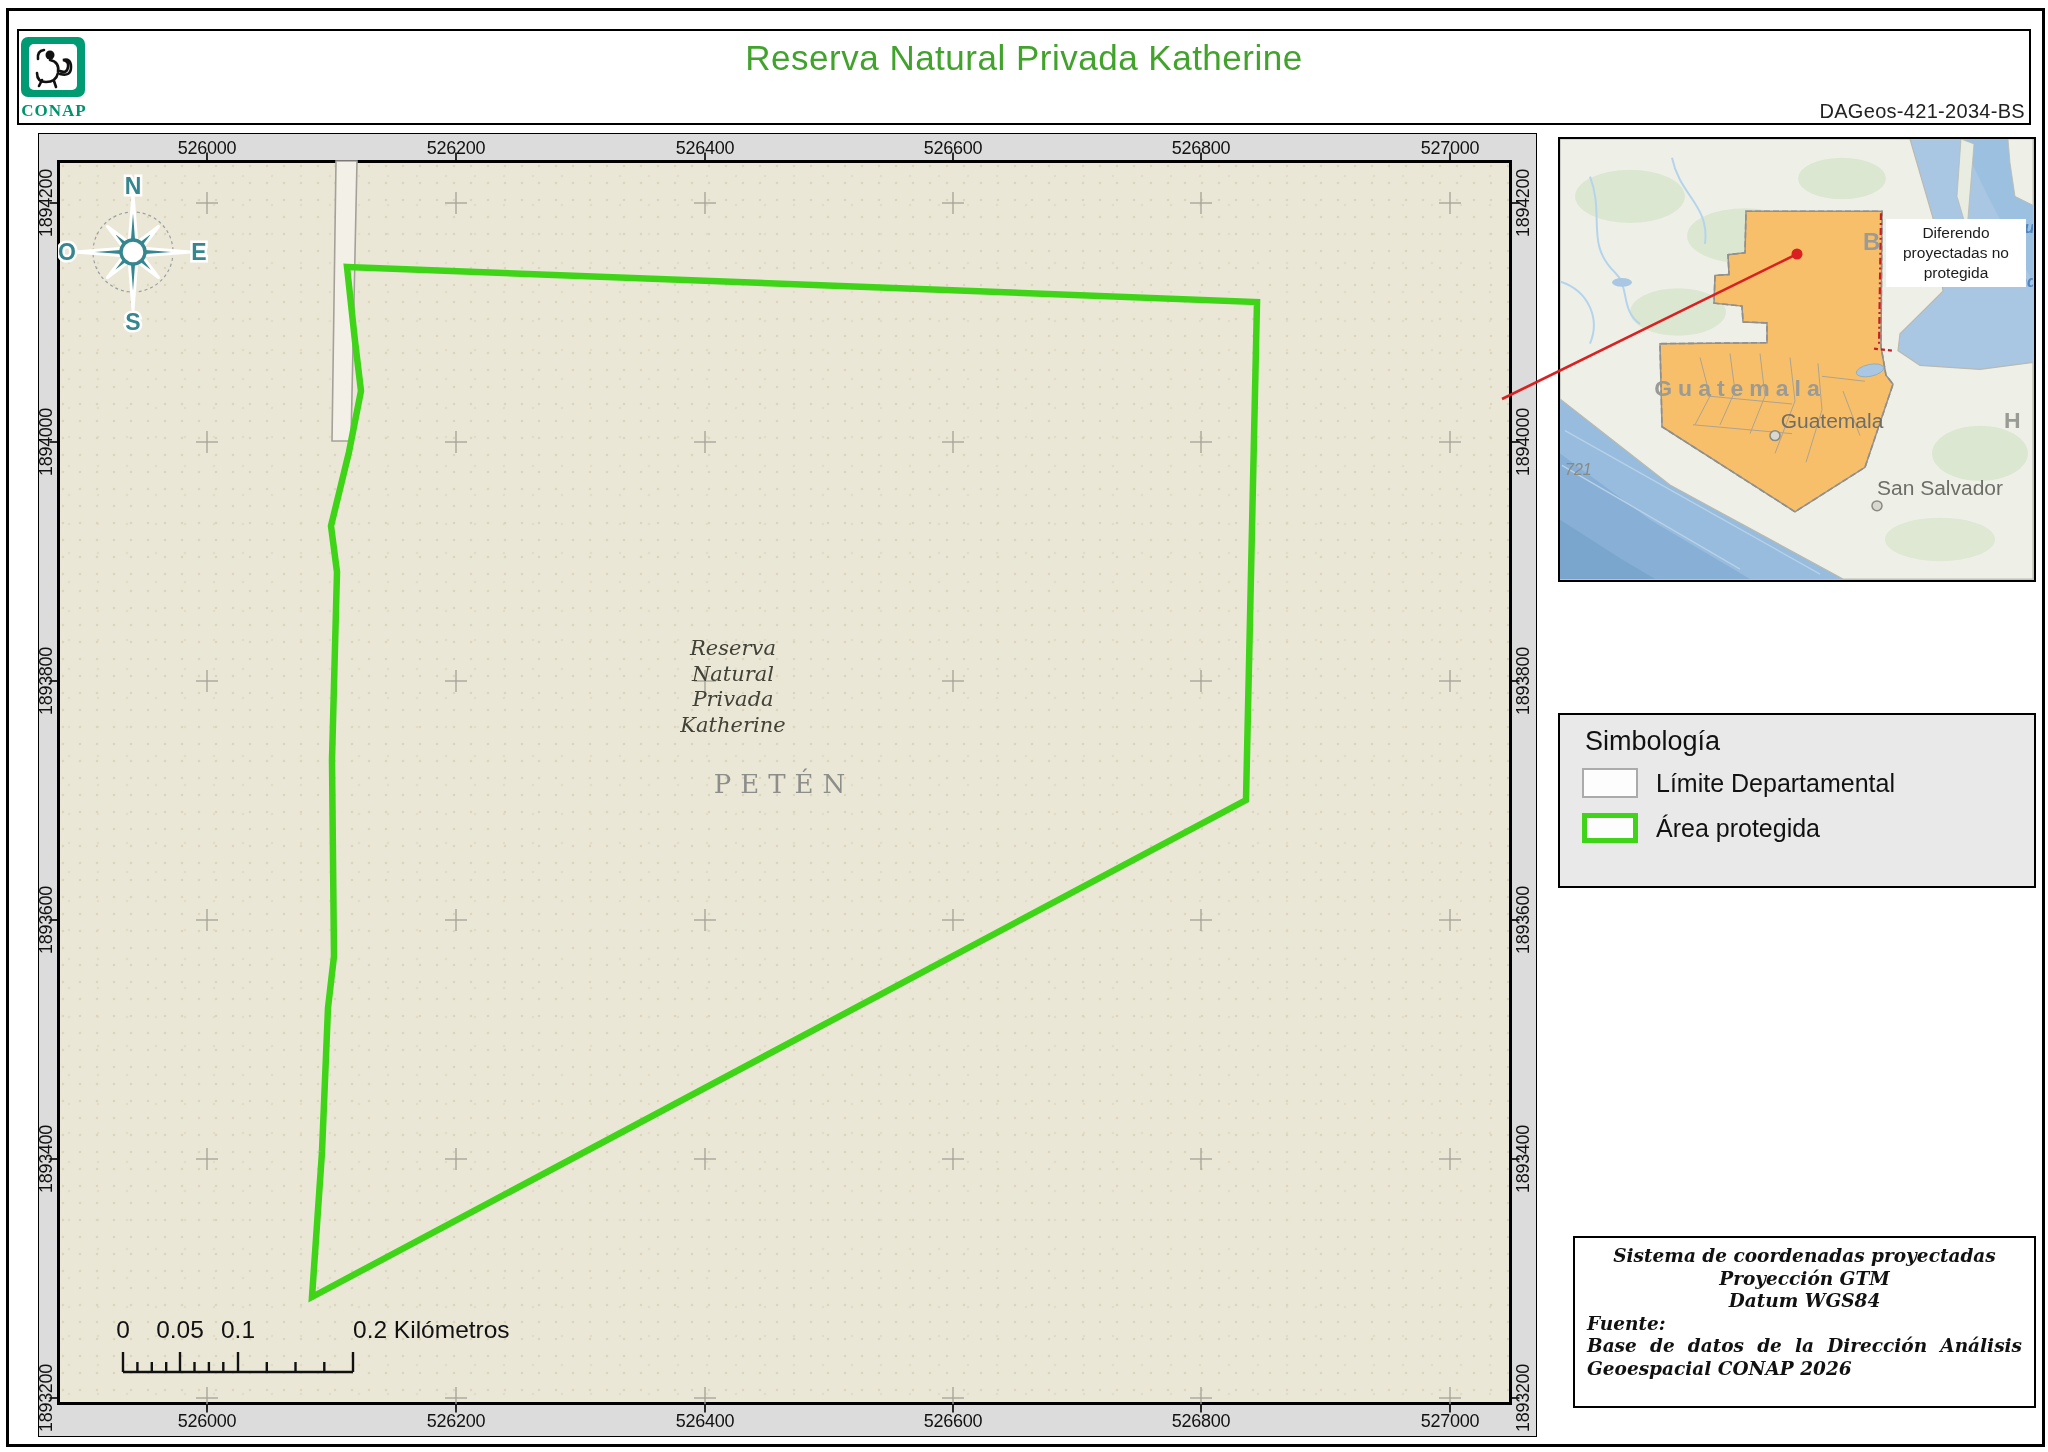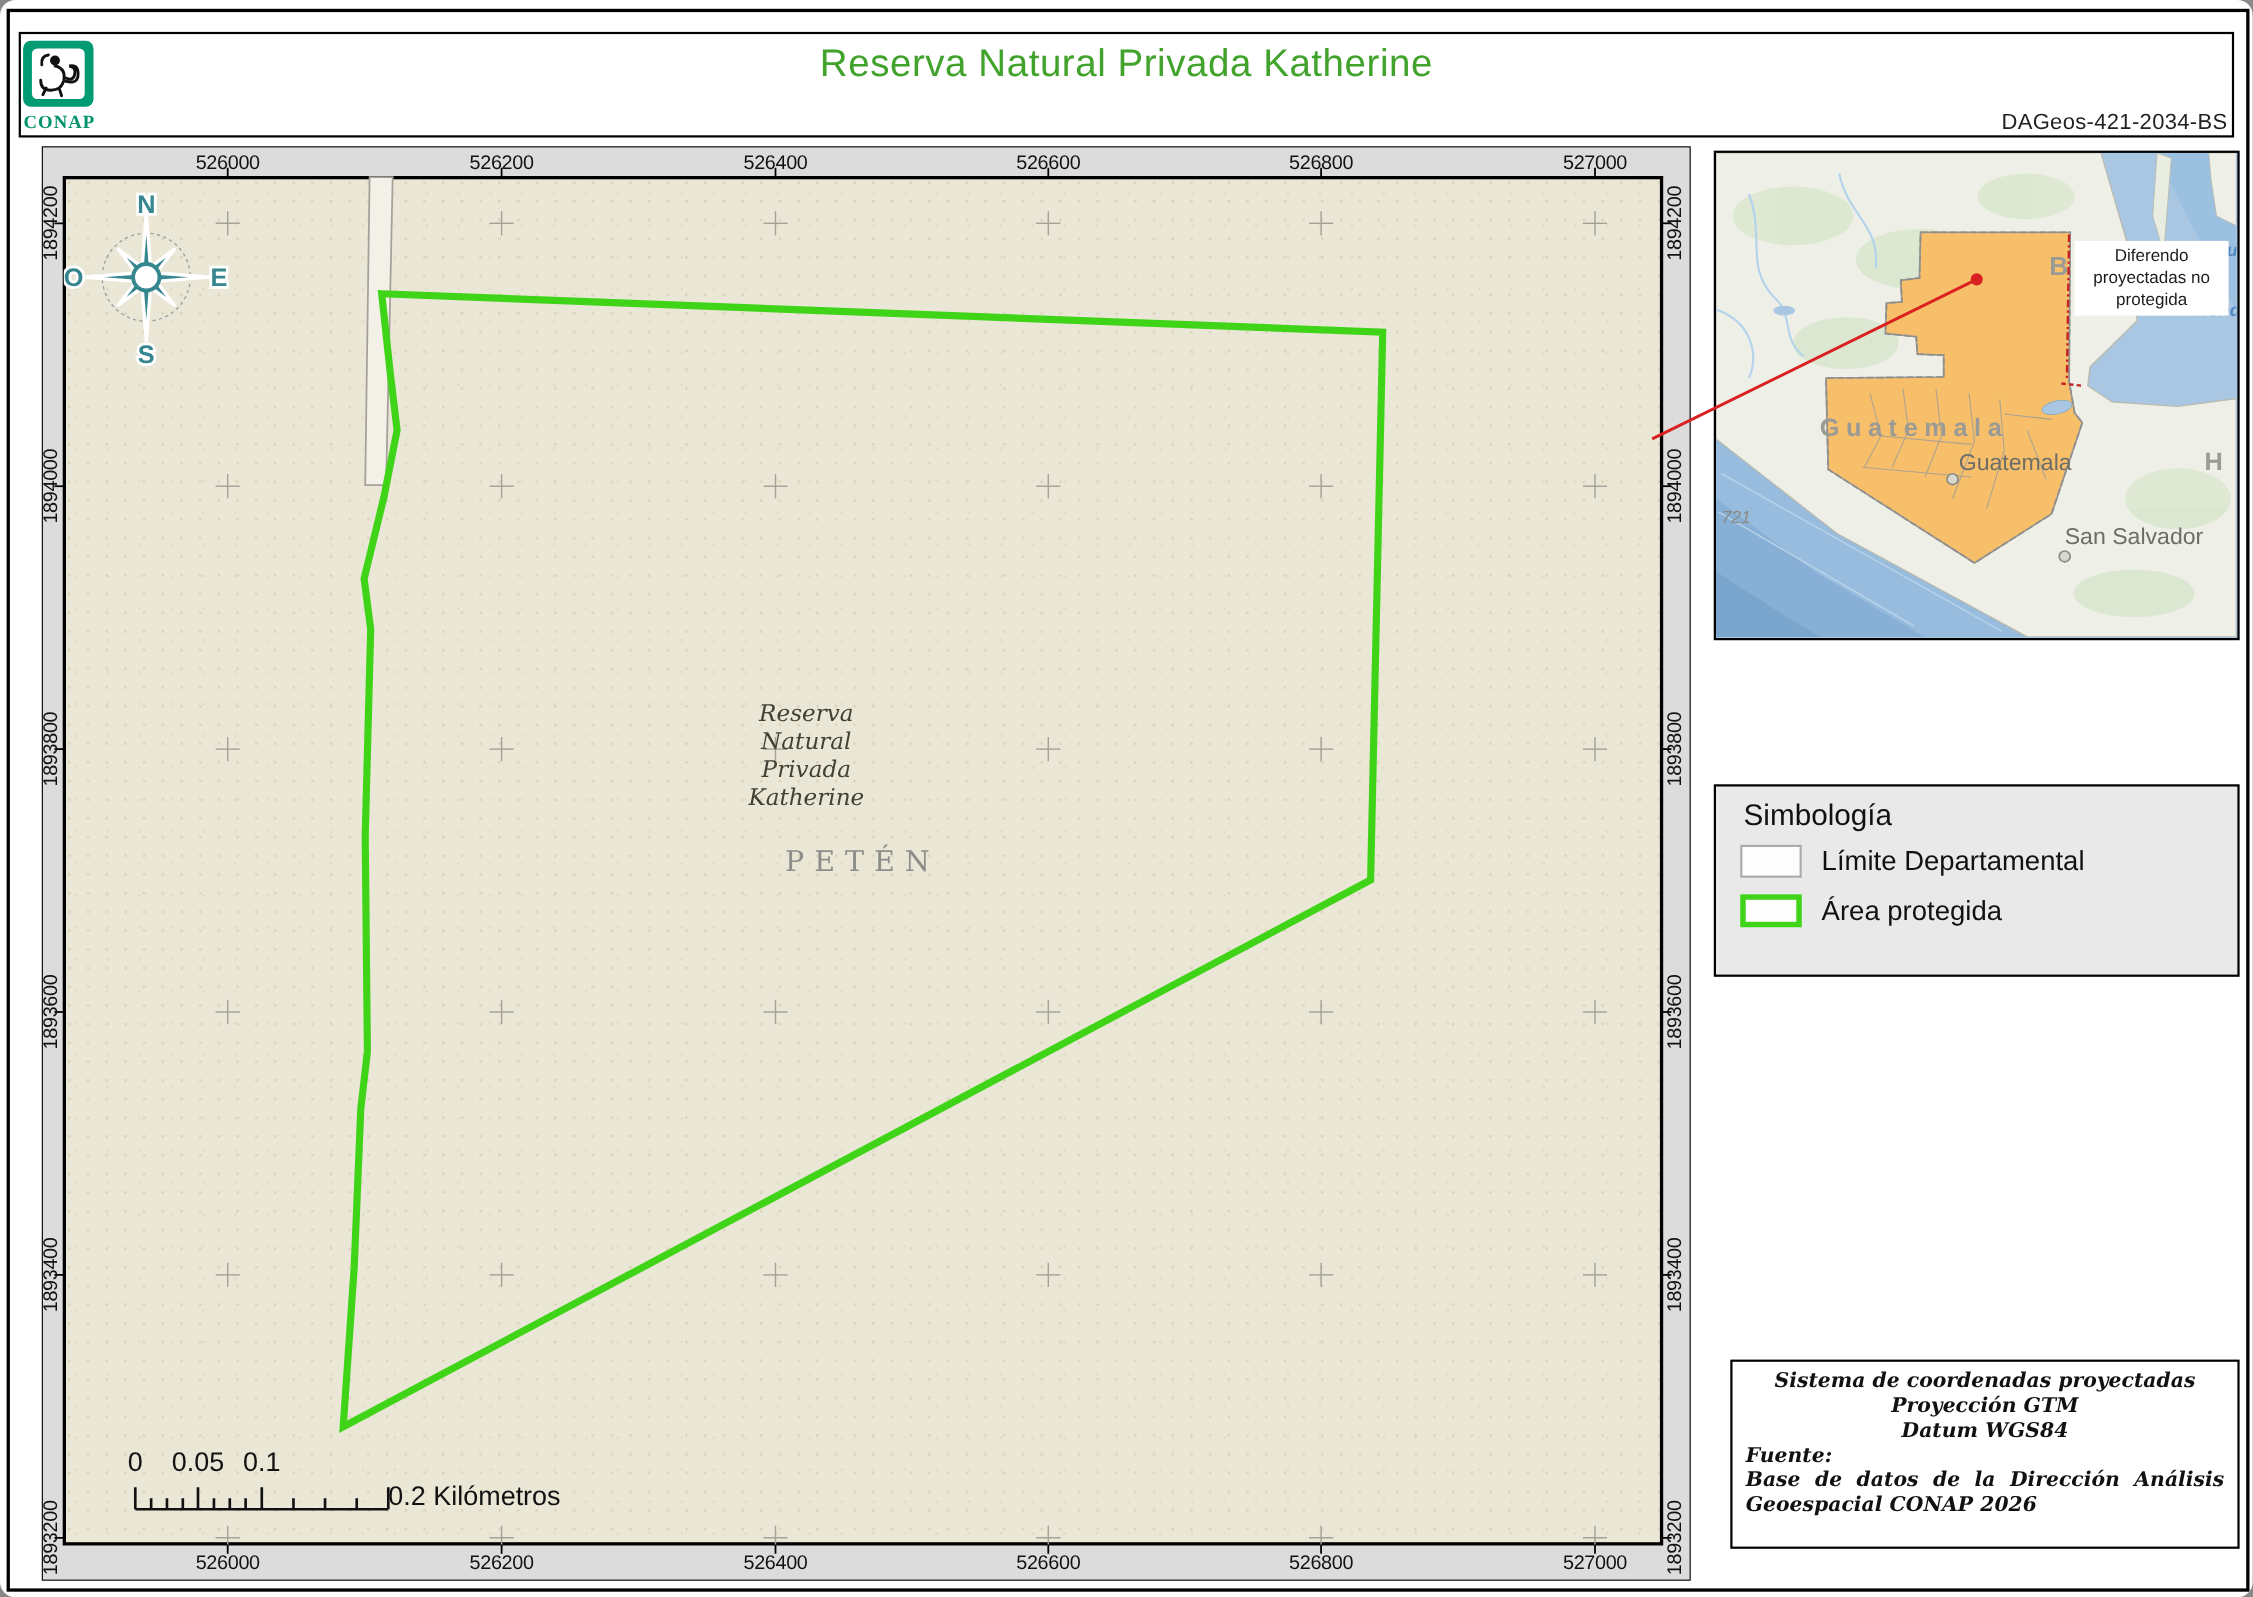--- a/index.html
+++ b/index.html
@@ -39,21 +39,21 @@
   #legend{left:1558px;top:713px;width:478px;height:175px;border:2px solid #000;background:#e9e9e9;box-sizing:border-box;}
   #legend-title{position:absolute;left:25px;top:11px;font-size:27px;color:#111;}
   .leg-row{position:absolute;left:22px;height:32px;}
   .leg-swatch{position:absolute;left:0;top:0;width:56px;height:30px;background:#fdfdfd;box-sizing:border-box;}
   .leg-label{position:absolute;left:74px;top:1px;font-size:25px;color:#111;white-space:nowrap;}
   #credits{left:1573px;top:1236px;width:463px;height:172px;border:2px solid #000;background:#fff;box-sizing:border-box;
            font-family:"DejaVu Serif",serif;font-style:italic;font-weight:bold;font-size:18.5px;
            line-height:22.5px;color:#111;padding:7px 12px 0 12px;}
   .cr-c{text-align:center;}
   .cr-j{text-align:justify;}
-  .nosel{user-select:none;border-radius:14px;}
+  .nosel{user-select:none;}
 </style>
 </head>
 <body>
 
 <div id="page" class="nosel">
   <div class="abs" id="page-border"></div>
 
   <div class="abs" id="header-box"></div>
   <div class="abs" id="map-title">Reserva Natural Privada Katherine</div>
   <div class="abs" id="doc-code">DAGeos-421-2034-BS</div>
@@ -200,21 +200,21 @@
     <div>Natural</div>
     <div>Privada</div>
     <div>Katherine</div>
   </div>
   <div class="abs" id="dept-label">PETÉN</div>
 
   <div class="abs" id="scalebar">
     <span class="sb-lab" style="left:23px">0</span>
     <span class="sb-lab" style="left:80px">0.05</span>
     <span class="sb-lab" style="left:138px">0.1</span>
-    <span class="sb-lab" style="left:253px;transform:none;margin-top:31px;" id="sb-end">0.2 Kilómetros</span>
+    <span class="sb-lab" style="left:253px;transform:none;" id="sb-end">0.2 Kilómetros</span>
     <svg width="440" height="72" viewBox="0 0 440 72">
       <g id="sb-ticks" stroke="#111" stroke-width="2.4">
           <line x1="23" y1="56" x2="253" y2="56"></line>
           <line x1="23" y1="56" x2="23" y2="36"></line>
           <line x1="80" y1="56" x2="80" y2="36"></line>
           <line x1="138" y1="56" x2="138" y2="36"></line>
           <line x1="253" y1="56" x2="253" y2="36"></line>
           <line x1="37.4" y1="56" x2="37.4" y2="46"></line>
           <line x1="51.8" y1="56" x2="51.8" y2="46"></line>
           <line x1="66.2" y1="56" x2="66.2" y2="46"></line>

